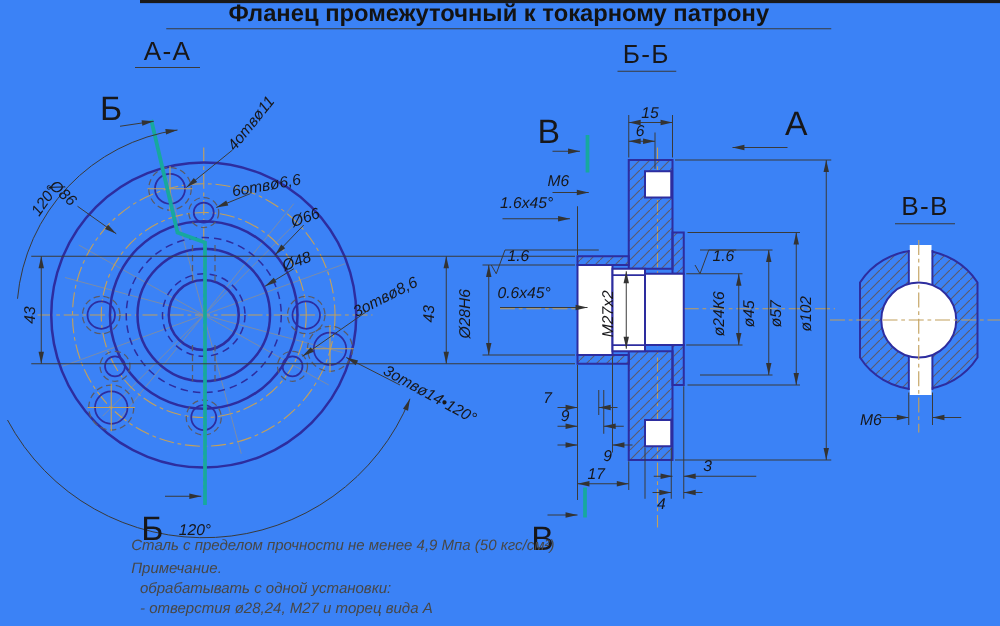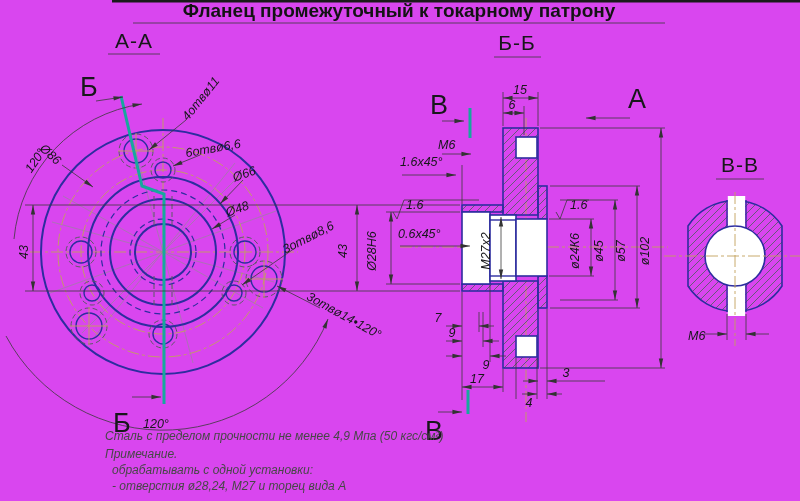--- a/index.html
+++ b/index.html
@@ -1,16 +1,16 @@
 <!DOCTYPE html>
 <html><head>
 <meta charset="utf-8">
 <style>
   html,body{margin:0;padding:0;background:#ffffff;}
-  .stage{position:relative;width:800px;height:501px;background:#d946ef;overflow:hidden;
+  .stage{position:relative;width:800px;height:501px;background:#3b82f6;overflow:hidden;
          font-family:"Liberation Sans", sans-serif;}
   svg{position:absolute;left:0;top:0;}
   
   .blue{stroke:#2d2d9f;stroke-width:2;fill:none;}
   .blue1{stroke:#2d2d9f;stroke-width:1.4;fill:none;}
   .blued{stroke:#2d2d9f;stroke-width:1.2;fill:none;stroke-dasharray:6 4;}
   .dash-gray{stroke:#5a5a66;stroke-width:1;fill:none;stroke-dasharray:5 3;}
   .tan{stroke:#c2a05c;stroke-width:0.9;fill:none;stroke-dasharray:12 3 3 3;}
   .tan-s{stroke:#c2a05c;stroke-width:0.9;fill:none;}
   .dim{stroke:#3a3a3a;stroke-width:0.8;fill:none;}

